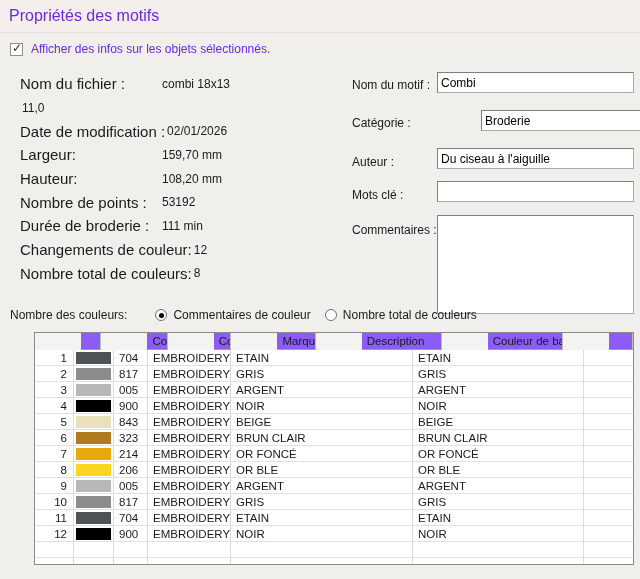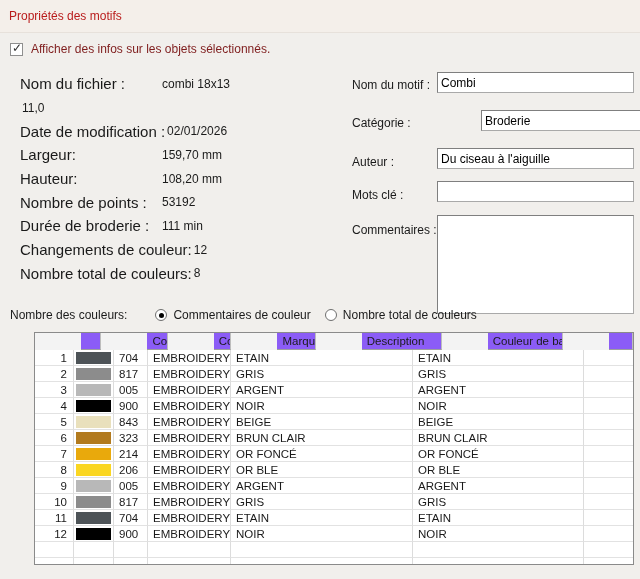--- a/index.html
+++ b/index.html
@@ -1,27 +1,27 @@
 <!DOCTYPE html>
 <html><head>
 <meta charset="utf-8">
 <style>
   html,body{margin:0;padding:0;}
   body{width:640px;height:579px;font-family:"Liberation Sans",sans-serif;background:#f1efec;color:#1a1a1a;}
   #root{position:relative;width:640px;height:579px;overflow:hidden;background:#f1efec;}
 
   
   .titlebar{position:absolute;left:0;top:0;width:640px;height:32px;background:#f4efea;border-bottom:1px solid #e7e1db;}
-  .titlebar .title{position:absolute;left:9px;top:0;line-height:32px;font-size:12px;color:#b91c1c;}
+  .titlebar .title{position:absolute;left:9px;top:0;line-height:32px;font-size:16px;color:#6d28d9;}
 
   
   .chkrow{position:absolute;left:10px;top:42px;display:flex;align-items:center;}
   .chkbox{width:13px;height:13px;background:#fff;border:1px solid #8f8f8f;position:relative;box-sizing:border-box;}
   .chkbox .tick{position:absolute;left:1px;top:-3px;font-size:12px;color:#333;}
-  .chklabel{margin-left:8px;font-size:12px;color:#7f1d1d;}
+  .chklabel{margin-left:8px;font-size:12px;color:#6d28d9;}
 
   
   .info{position:absolute;left:20px;top:72px;width:320px;}
   .inforow{display:flex;height:23.7px;align-items:center;white-space:nowrap;}
   .inforow .lbl{min-width:140px;font-size:15px;}
   .inforow .val{font-size:12px;margin-left:2px;}
 
   
   .form{position:absolute;left:0;top:0;width:640px;height:330px;pointer-events:none;}
   .form *{pointer-events:auto;}

